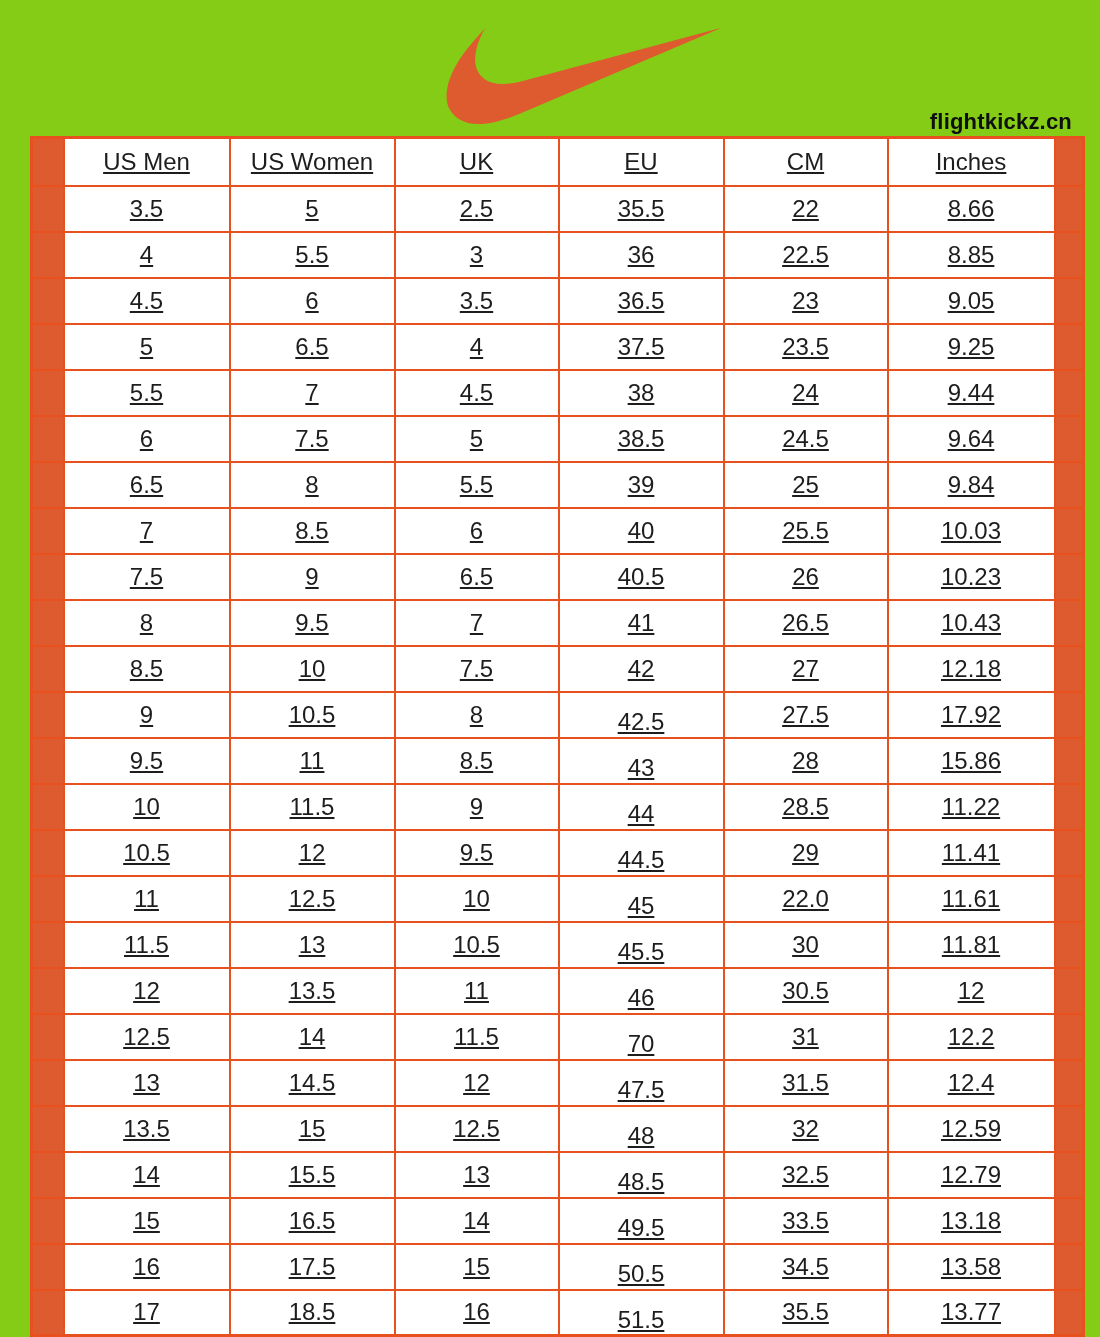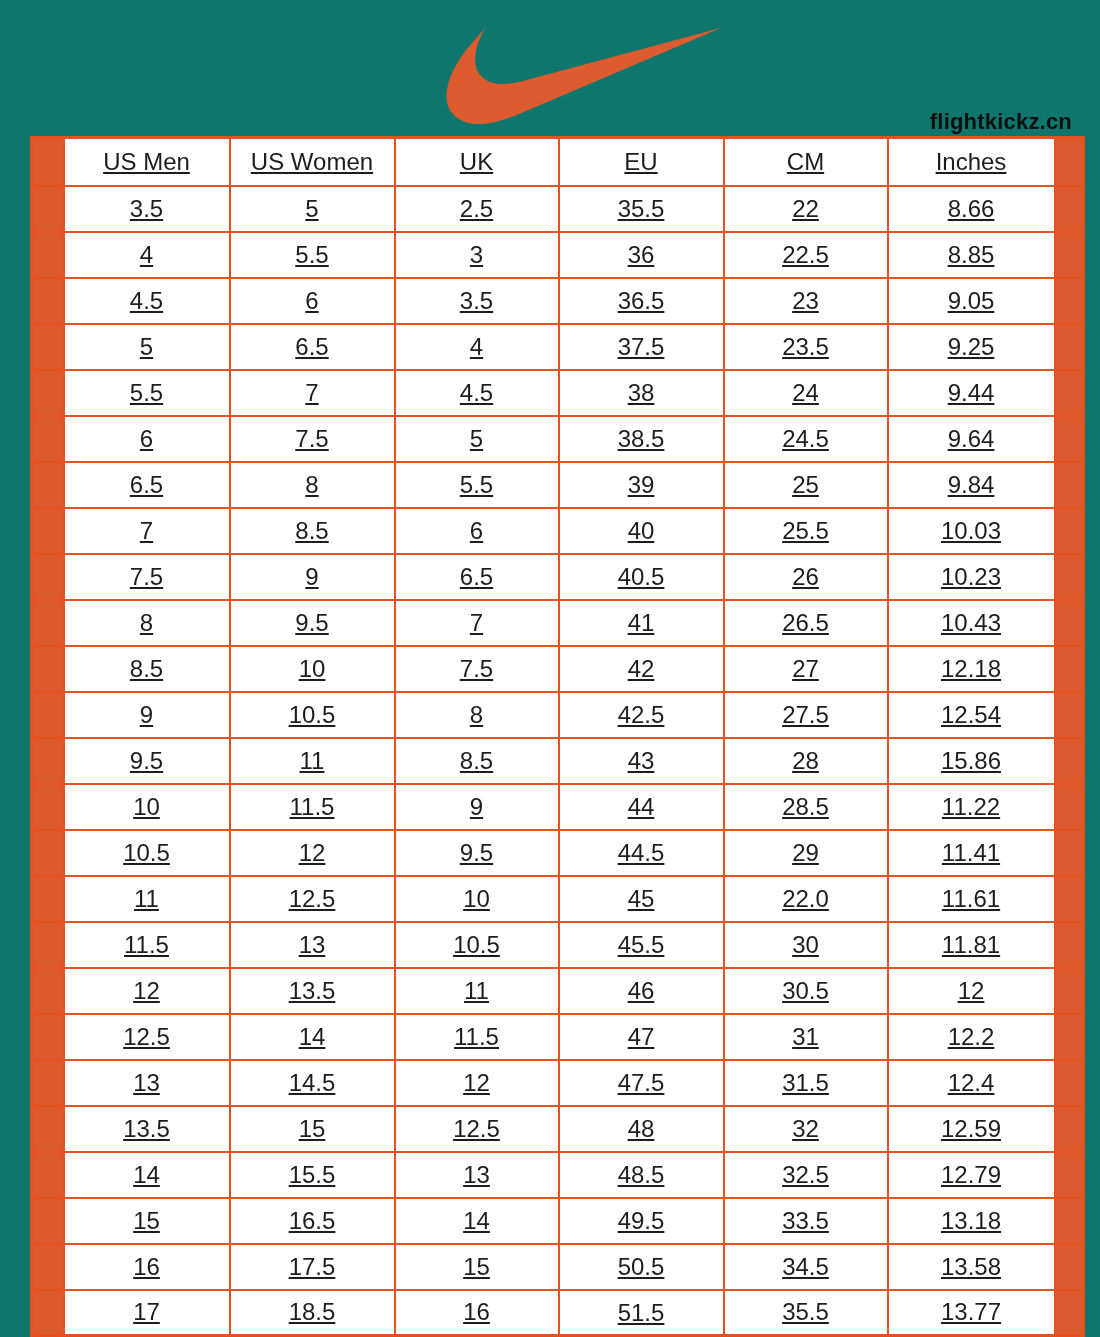--- a/index.html
+++ b/index.html
@@ -5,21 +5,21 @@
   :root{
     --accent:#DD5B2F;
     --grid:#E8501E;
     --text:#1d1d1d;
   }
   html,body{margin:0;padding:0;background:#ffffff;}
   .page{
     position:relative;
     width:1100px;
     height:1337px;
-    background:#0f766e;
+    background:#84cc16;
     overflow:hidden;
     font-family:"Liberation Sans", sans-serif;
     color:var(--text);
   }
   .logo-wrap{
     position:absolute;
     left:446px;
     top:22px;
     width:276px;
     height:110px;
@@ -63,21 +63,21 @@
     font-size:24px;
     font-weight:400;
     color:var(--text);
   }
   .size-chart .bar{
     background:var(--accent);
   }
   .size-chart td.top-align{
     vertical-align:top;
     line-height:1.05;
-    padding-top:9px;
+    padding-top:16px;
   }
 </style>
 </head>
 <body>
 
 <div class="page">
 
   <div class="logo-wrap">
     <svg viewBox="0 7.3 24 9.6" preserveAspectRatio="xMidYMid meet" xmlns="http://www.w3.org/2000/svg" aria-hidden="true">
       <path fill="#DD5B2F" d="M24 7.8L6.442 15.276c-1.456.616-2.679.925-3.668.925-1.12 0-1.933-.392-2.437-1.177-.317-.504-.41-1.143-.28-1.918.13-.775.476-1.6 1.036-2.478.467-.71 1.232-1.643 2.297-2.8a6.122 6.122 0 0 0-.784 1.848c-.28 1.195-.028 2.072.756 2.632.373.261.886.392 1.54.392.522 0 1.11-.084 1.764-.252L24 7.8z"></path>
@@ -220,21 +220,21 @@
           <td>12.18</td>
           <td class="bar"></td>
         </tr>
         <tr>
           <td class="bar"></td>
           <td>9</td>
           <td>10.5</td>
           <td>8</td>
           <td class="top-align">42.5</td>
           <td>27.5</td>
-          <td>12.54</td>
+          <td>17.92</td>
           <td class="bar"></td>
         </tr>
         <tr>
           <td class="bar"></td>
           <td>9.5</td>
           <td>11</td>
           <td>8.5</td>
           <td class="top-align">43</td>
           <td>28</td>
           <td>15.86</td>
@@ -288,21 +288,21 @@
           <td class="top-align">46</td>
           <td>30.5</td>
           <td>12</td>
           <td class="bar"></td>
         </tr>
         <tr>
           <td class="bar"></td>
           <td>12.5</td>
           <td>14</td>
           <td>11.5</td>
-          <td class="top-align">47</td>
+          <td class="top-align">70</td>
           <td>31</td>
           <td>12.2</td>
           <td class="bar"></td>
         </tr>
         <tr>
           <td class="bar"></td>
           <td>13</td>
           <td>14.5</td>
           <td>12</td>
           <td class="top-align">47.5</td>

